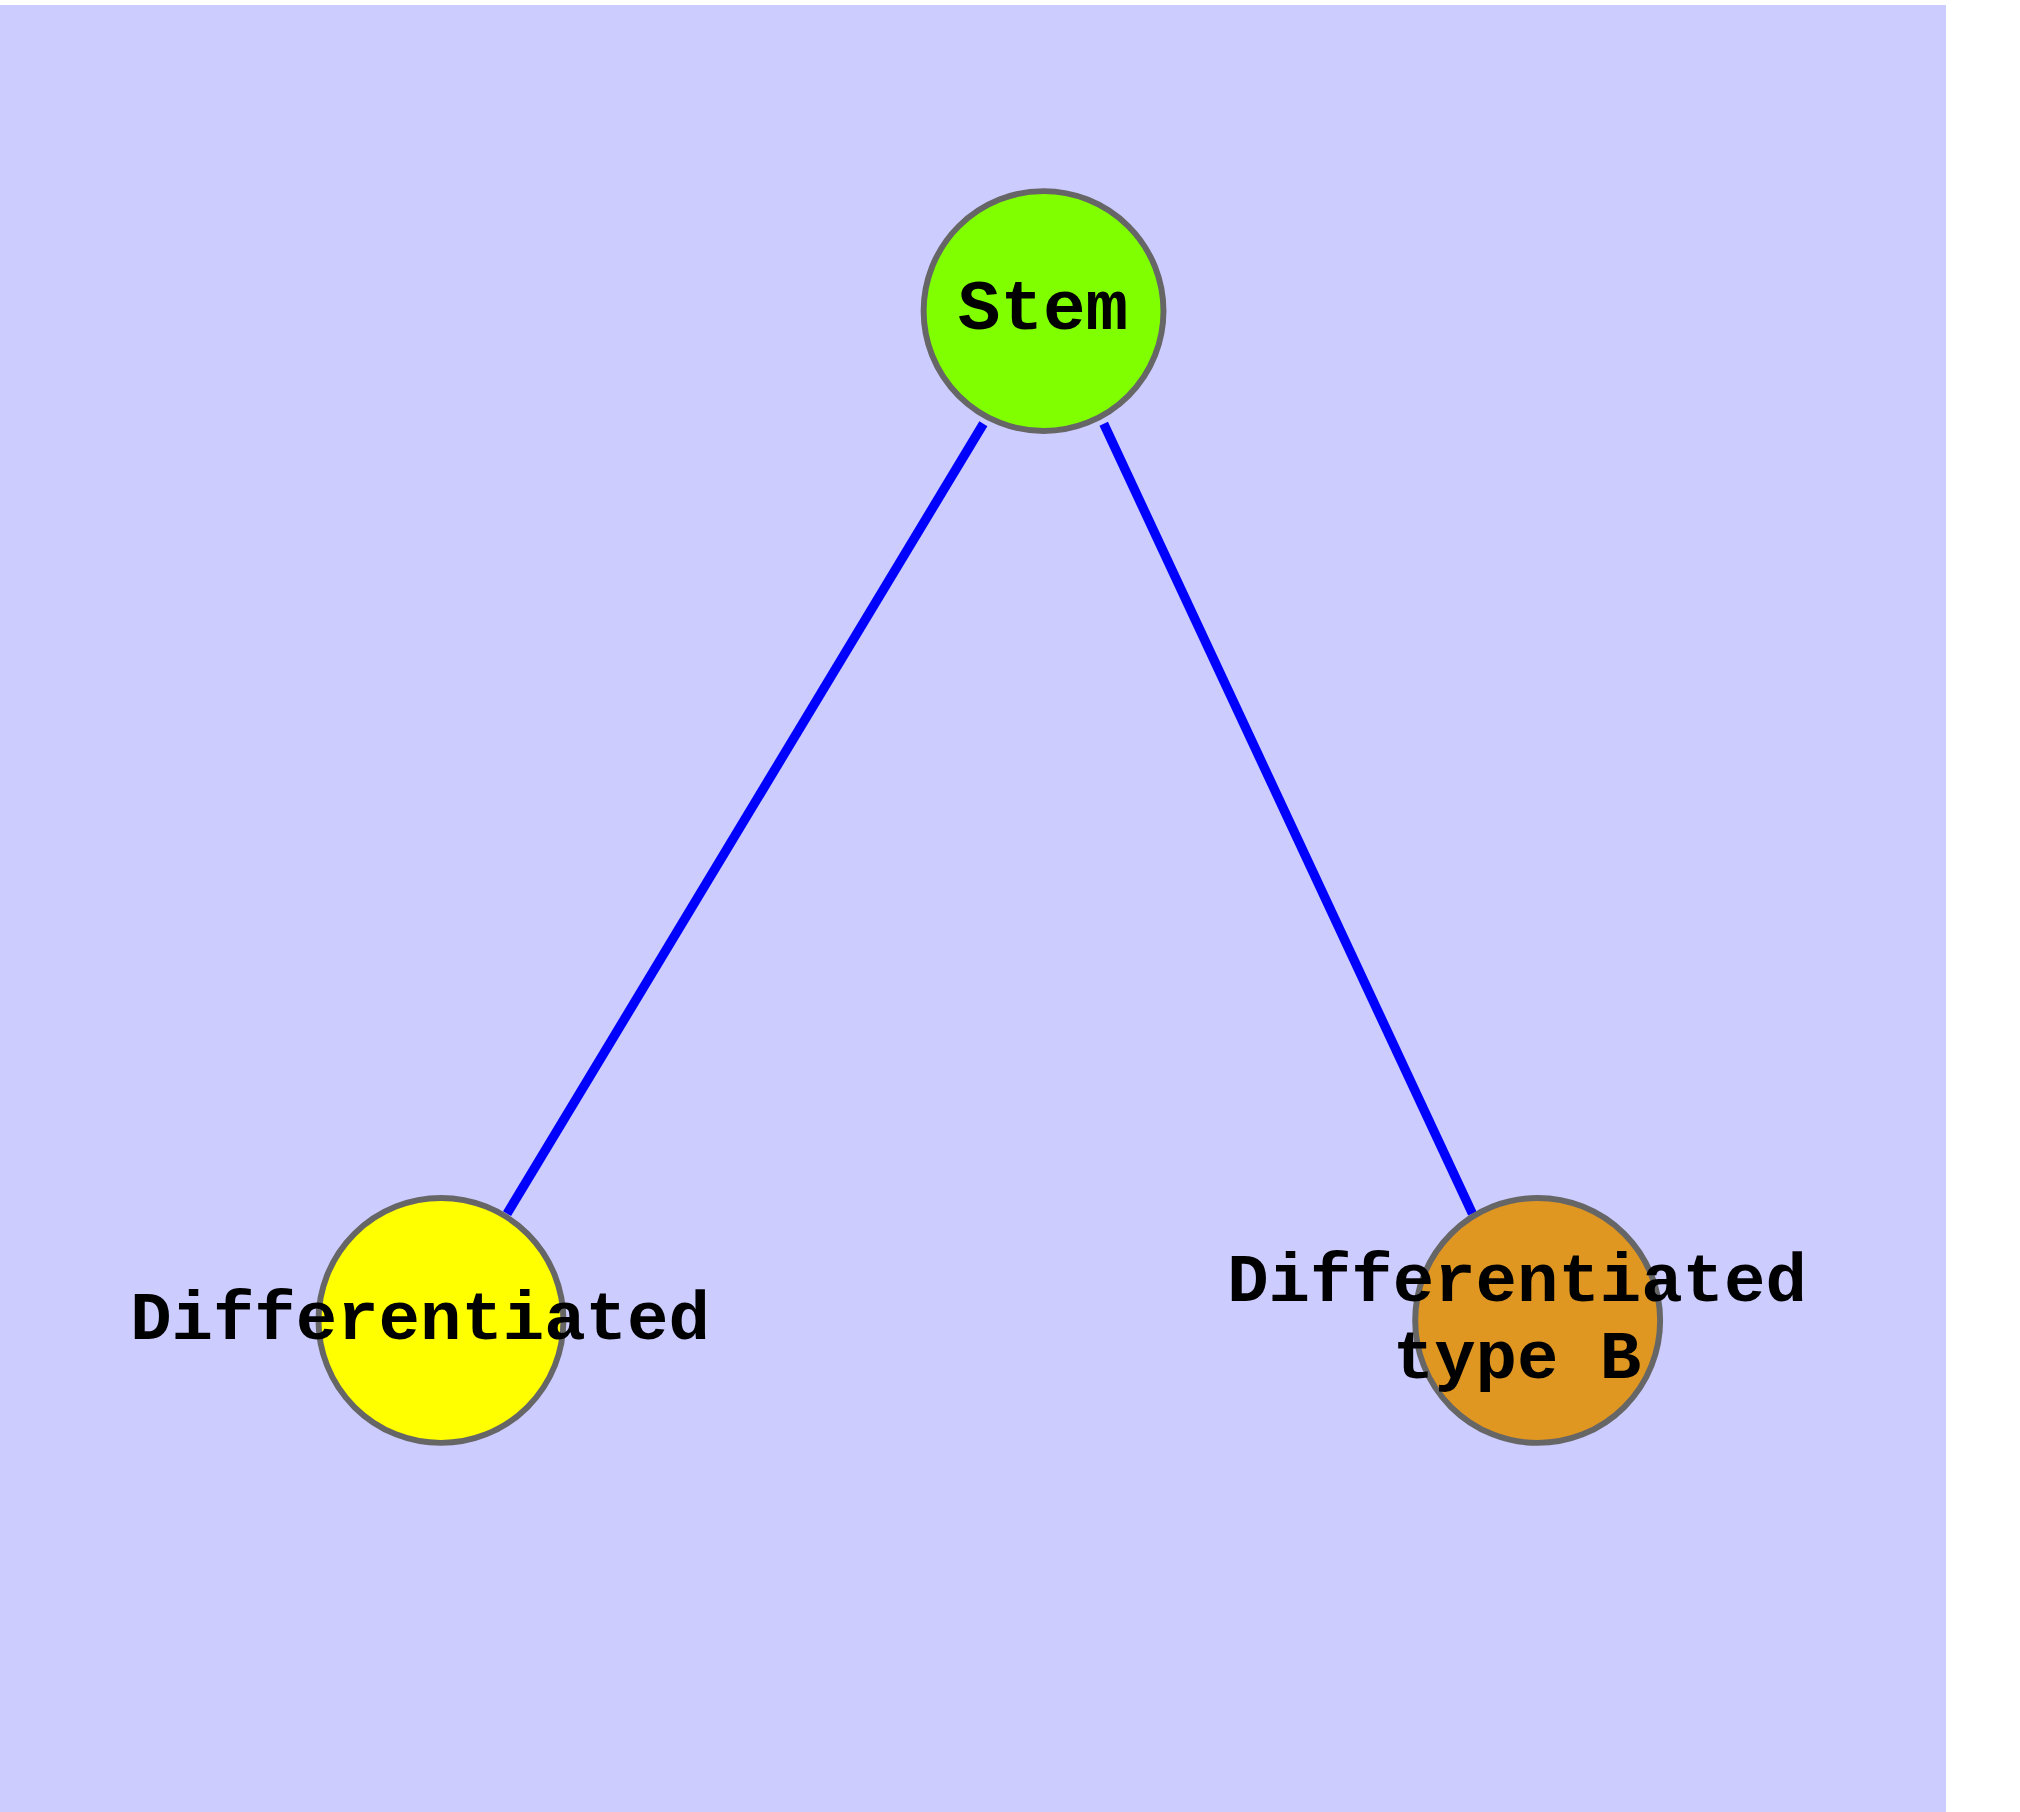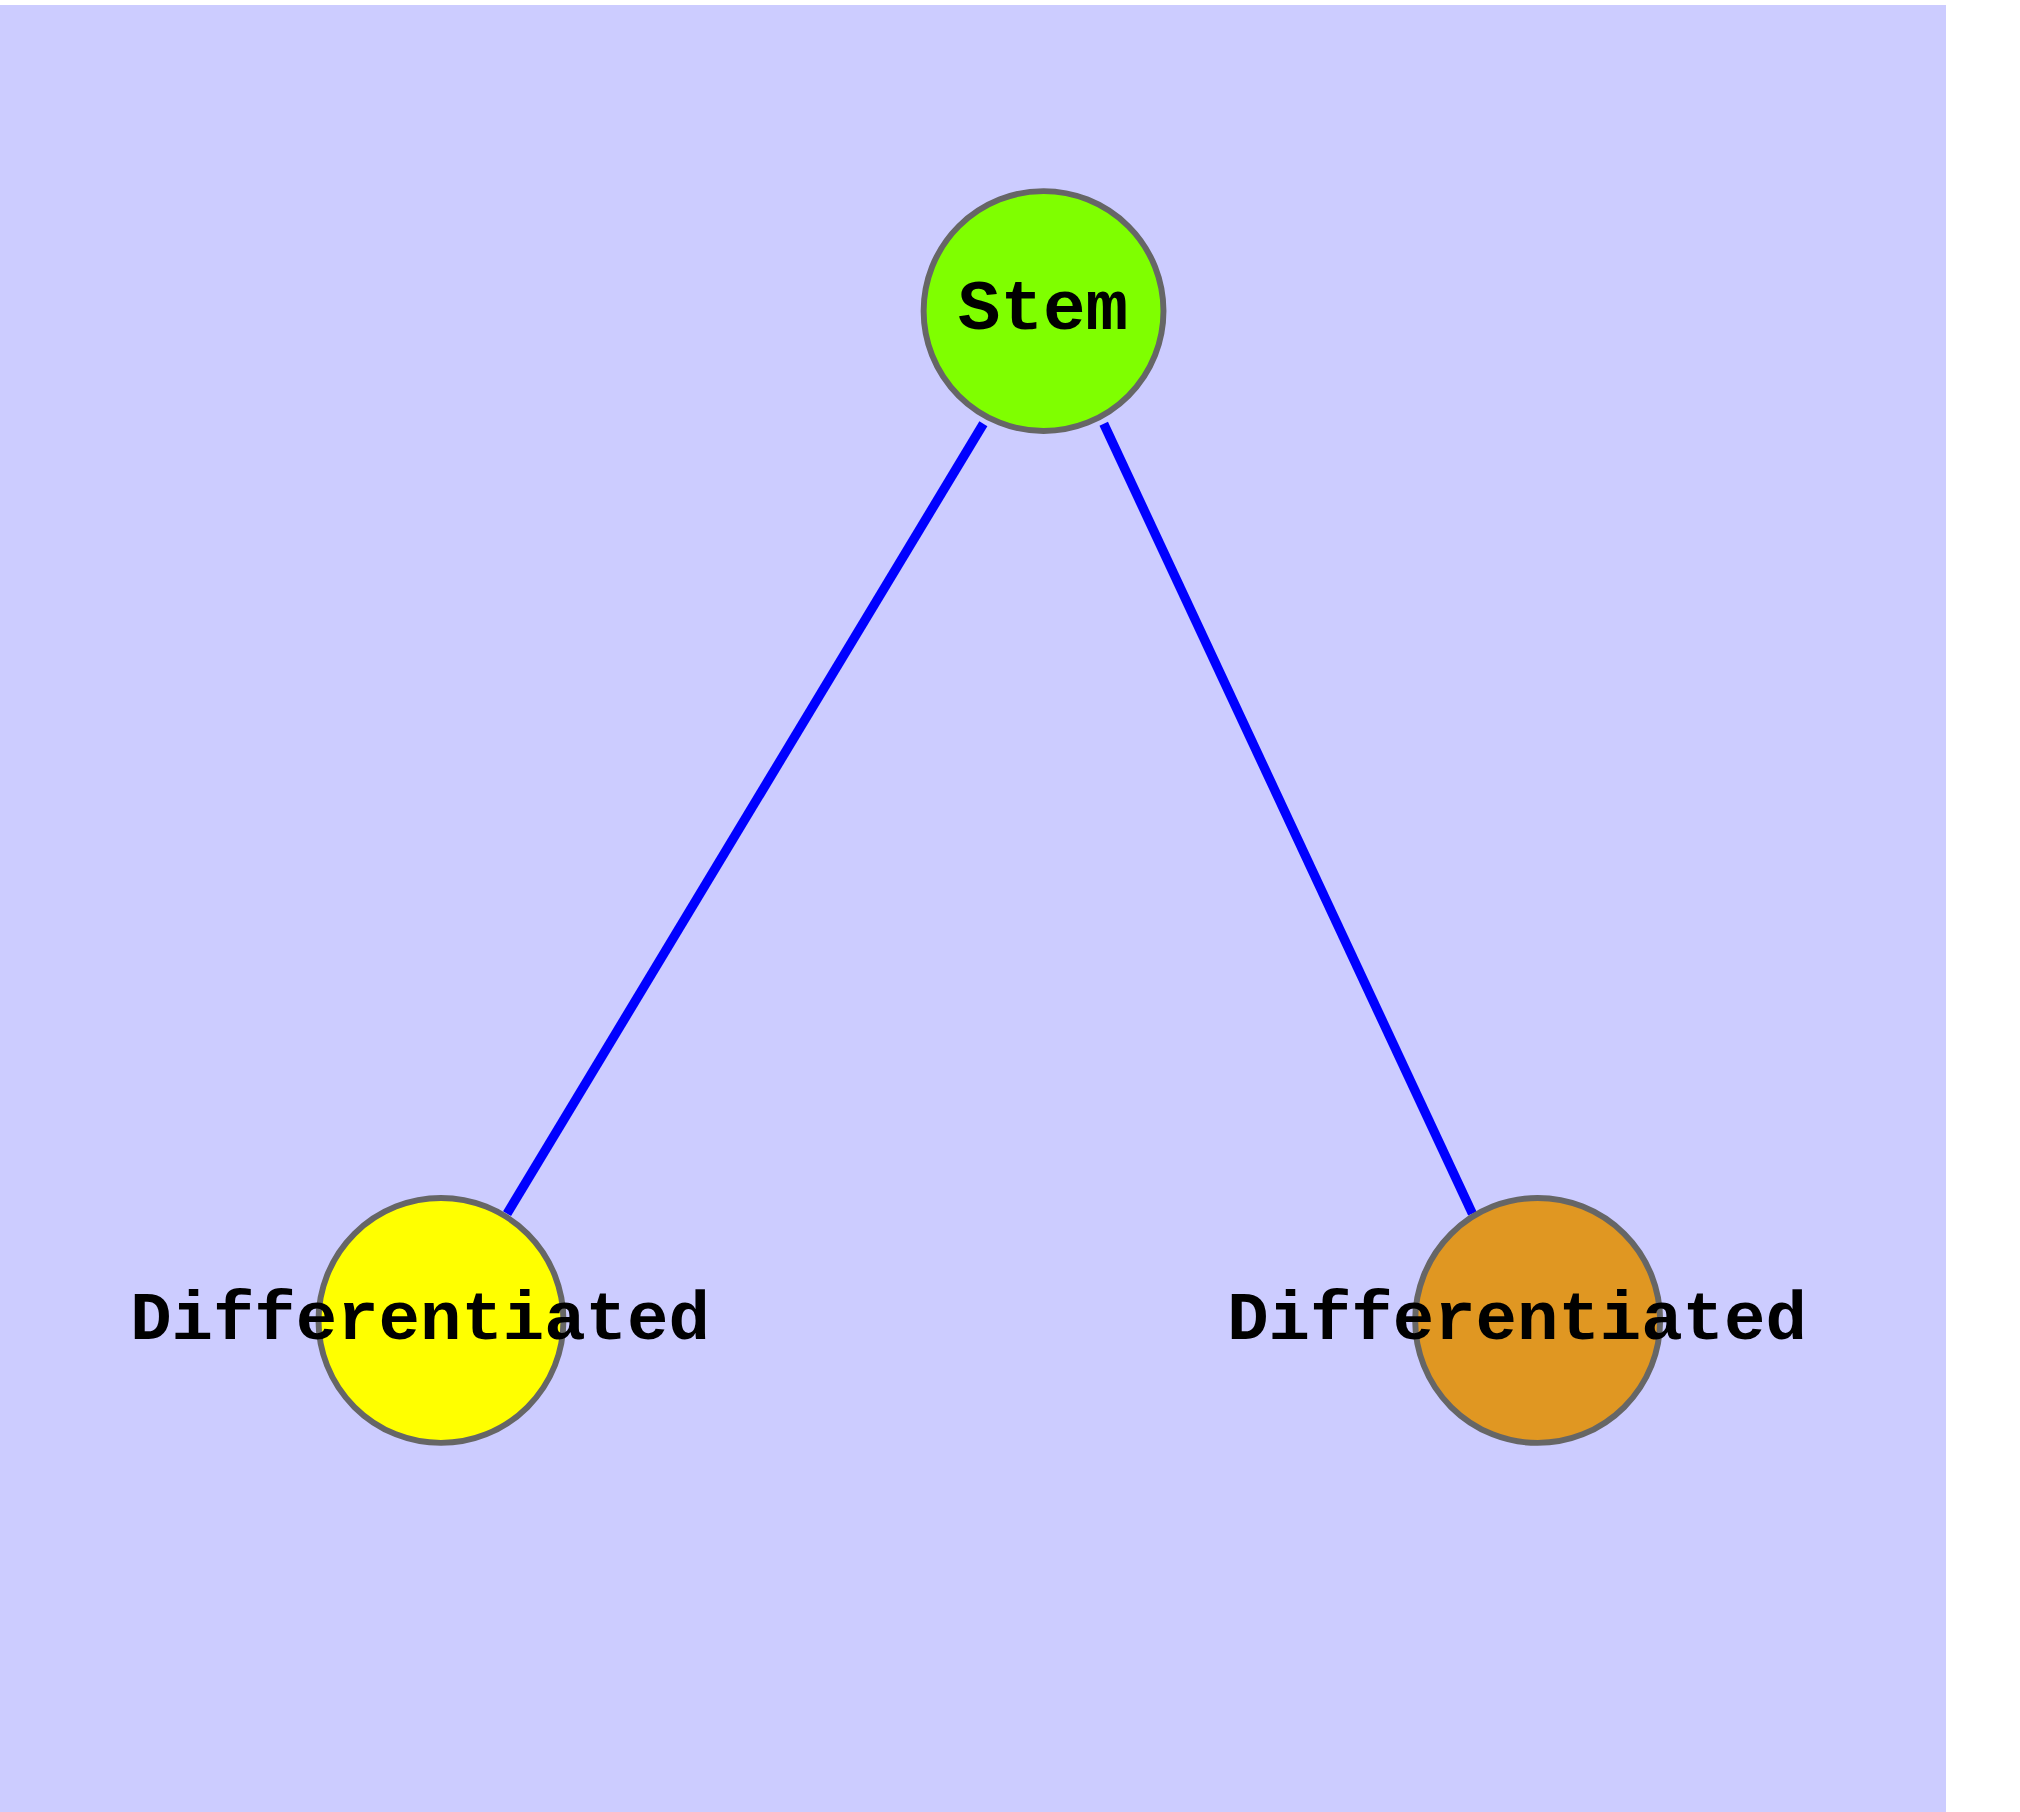--- a/index.html
+++ b/index.html
@@ -81,16 +81,17 @@
   <div class="node-label" id="stem-label">
     <div>Stem</div>
   </div>
 
   <div class="node-label" id="type-a-label">
     <div>Differentiated</div>
   </div>
 
   <div class="node-label" id="type-b-label">
     <div>Differentiated</div>
+    <div>type B</div>
   </div>
 
 </div>
 
 
 </body></html>

